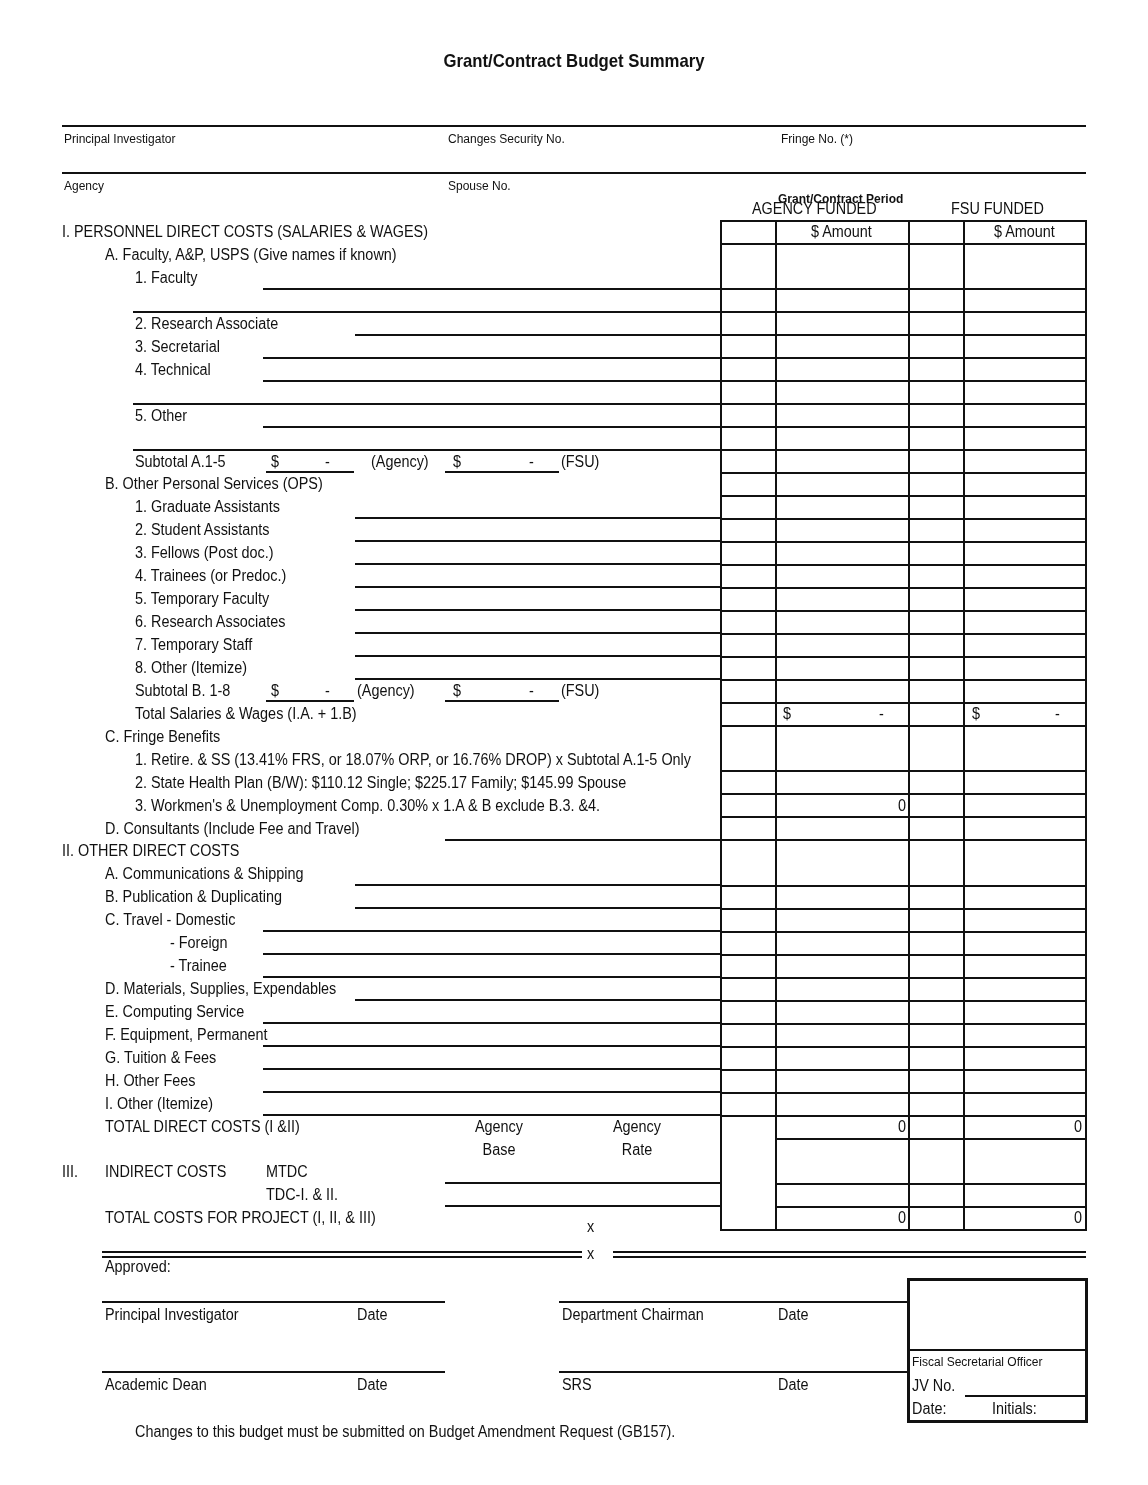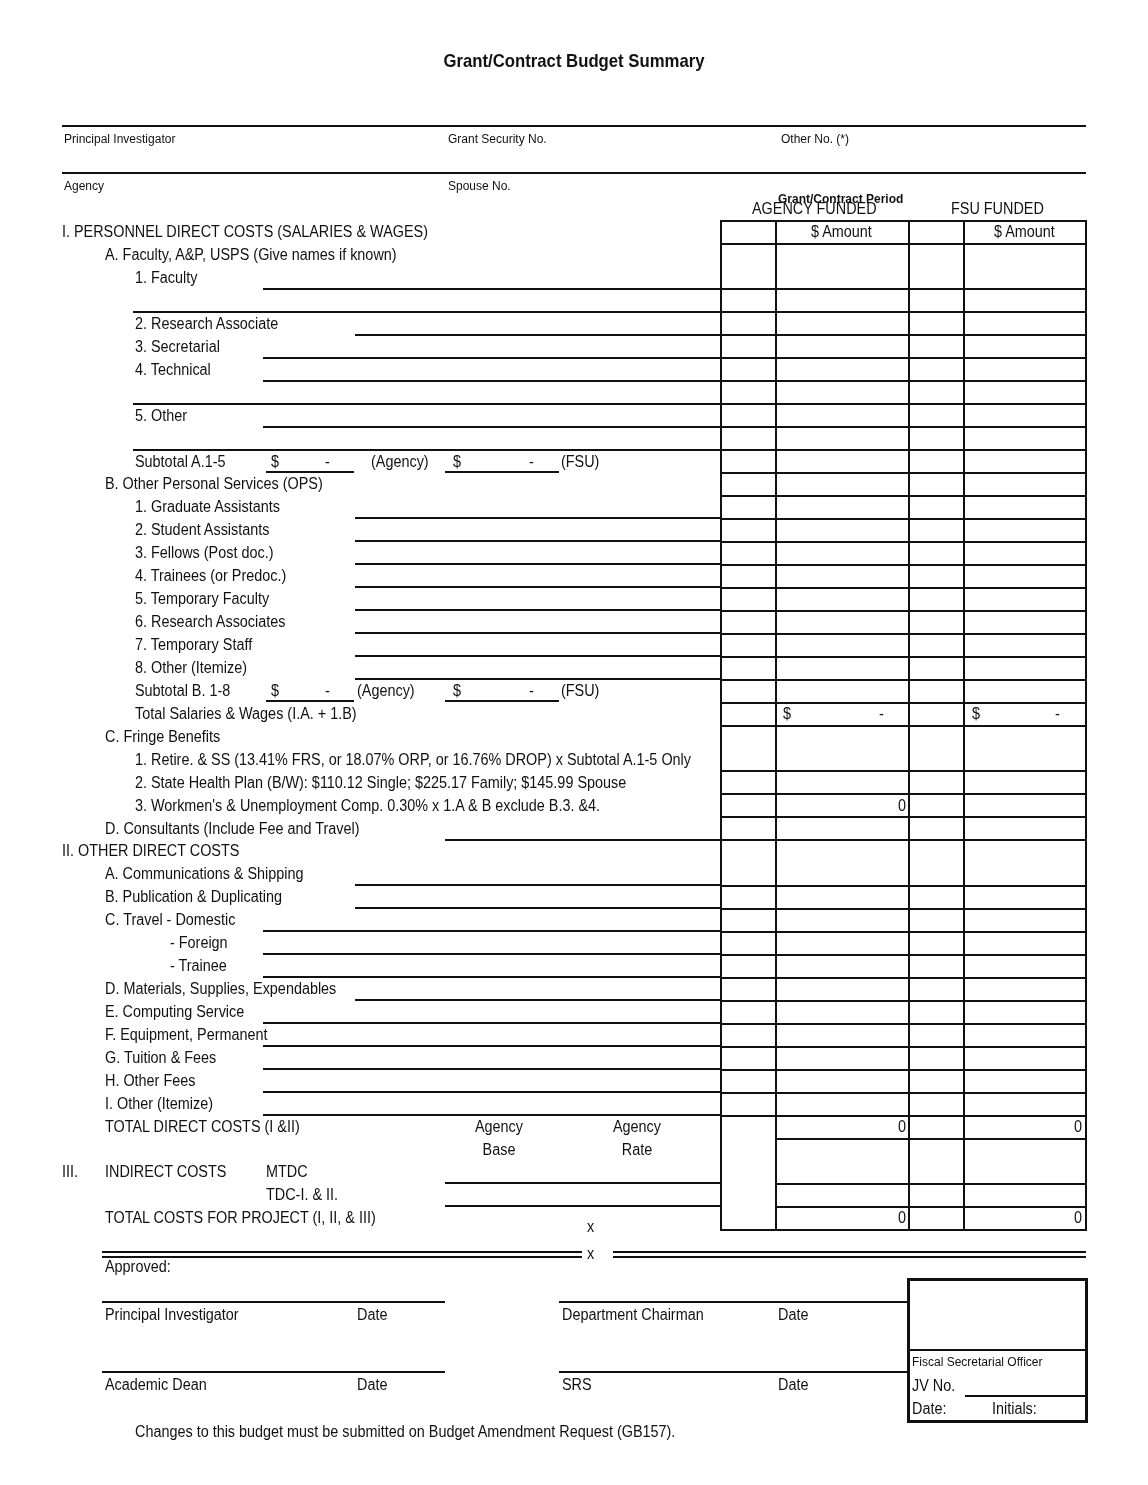--- a/index.html
+++ b/index.html
@@ -16,22 +16,22 @@
   .dbl { position:absolute; height:3px; border-top:2px solid #111; border-bottom:2px solid #111; }
   .box { position:absolute; border:3px solid #111; }
 </style>
 </head>
 <body>
 
 <div class="abs title">Grant/Contract Budget Summary</div>
 
 <div class="hline" style="left:62px; width:1024px; top:125px;"></div>
 <div class="abs small" style="left:64px; top:132px;">Principal Investigator</div>
-<div class="abs small" style="left:448px; top:132px;">Grant Security No.</div>
-<div class="abs small" style="left:781px; top:132px;">Other No. (*)</div>
+<div class="abs small" style="left:448px; top:132px;">Changes Security No.</div>
+<div class="abs small" style="left:781px; top:132px;">Fringe No. (*)</div>
 <div class="hline" style="left:62px; width:1024px; top:172px;"></div>
 <div class="abs small" style="left:64px; top:179px;">Agency</div>
 <div class="abs small" style="left:448px; top:179px;">Spouse No.</div>
 <div class="abs small" style="left:778px; top:192px;font-weight:bold;">Grant/Contract Period</div>
 
 <div class="abs lbl" style="left:752px; top:200px;">AGENCY FUNDED</div>
 <div class="abs lbl" style="left:951px; top:200px;">FSU FUNDED</div>
 
 <div id="grid">
     <div class="hline" style="left: 720px; width: 367px; top: 220px;"></div>

